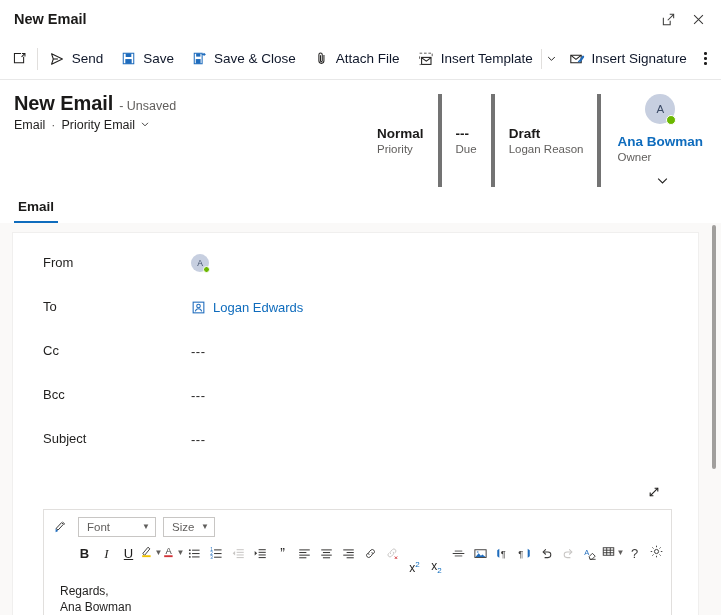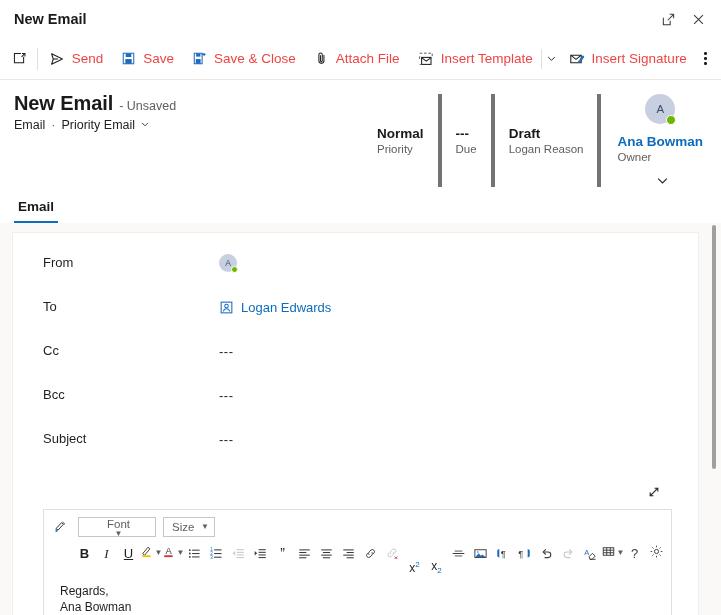--- a/index.html
+++ b/index.html
@@ -52,21 +52,21 @@
     box-sizing: border-box;
   }
   .cmd-item {
     display: flex;
     align-items: center;
     gap: 7px;
     height: 32px;
     padding: 0 9px;
     cursor: pointer;
     font-size: 13.5px;
-    color: #ef4444;
+    color: #0f172a;
     white-space: nowrap;
     border-radius: 2px;
   }
   .cmd-sep {
     width: 1px;
     height: 22px;
     background: #e1dfdd;
     margin: 0 2px;
   }
   .cmd-icon { display: flex; align-items: center; }
@@ -274,21 +274,20 @@
     box-sizing: border-box;
     padding: 20px 26px 0 30px;
     overflow: hidden;
     position: relative;
   }
 
   .field-row {
     display: flex;
     align-items: flex-start;
     height: 44px;
-    gap: 28px;
   }
   .field-label {
     width: 148px;
     flex: none;
     font-size: 13px;
     color: #201f1e;
     padding-top: 2px;
   }
   .field-value {
     flex: 1;
@@ -361,21 +360,21 @@
     display: flex;
     align-items: center;
     justify-content: space-between;
     padding: 0 5px 0 8px;
     font-size: 11.5px;
     color: #605e5c;
     cursor: pointer;
     background: #ffffff;
     box-sizing: border-box;
   }
-  .tb-select.font { width: 78px; margin-left: 6px; flex-direction: column; }
+  .tb-select.font { width: 78px; margin-left: 6px; }
   .tb-select.size { width: 52px; margin-left: 6px; }
   .tb-caret-sm {
     font-size: 8px;
     color: #605e5c;
     line-height: 1;
   }
   .tb-letter {
     font-size: 13px;
     color: #201f1e;
     line-height: 1;

